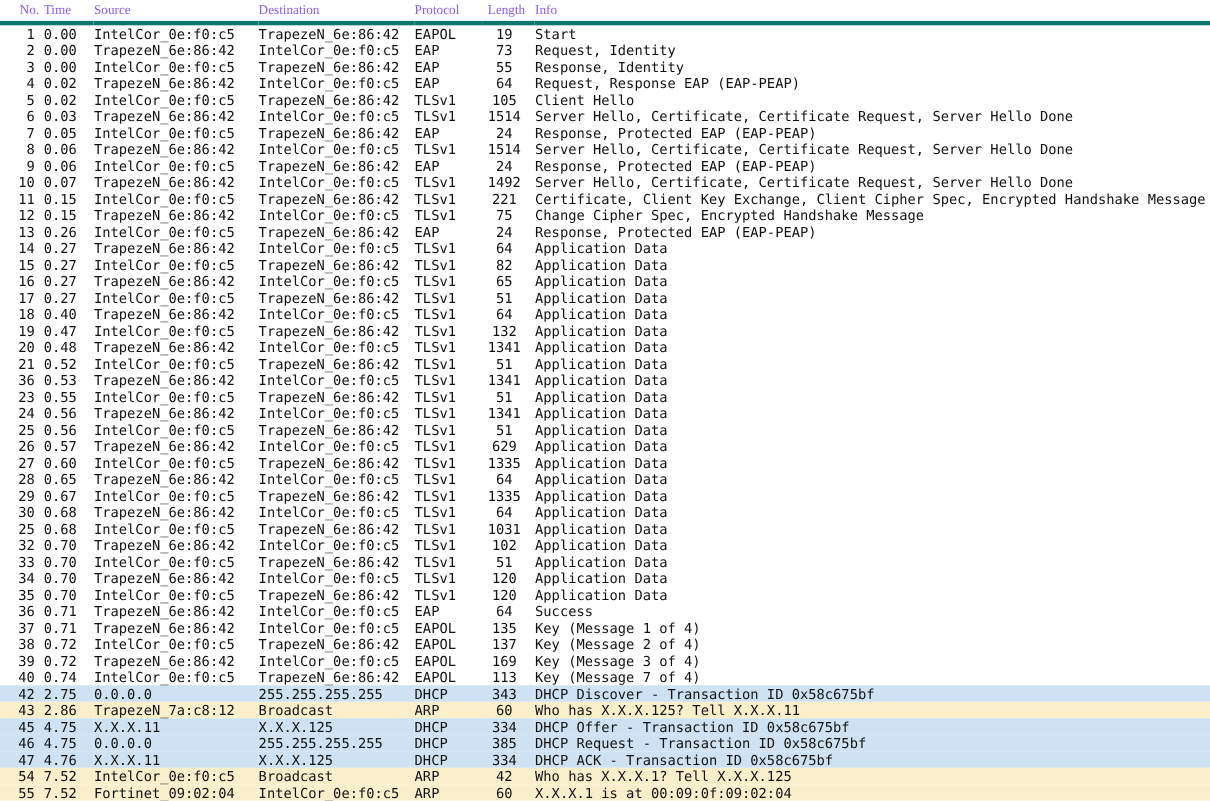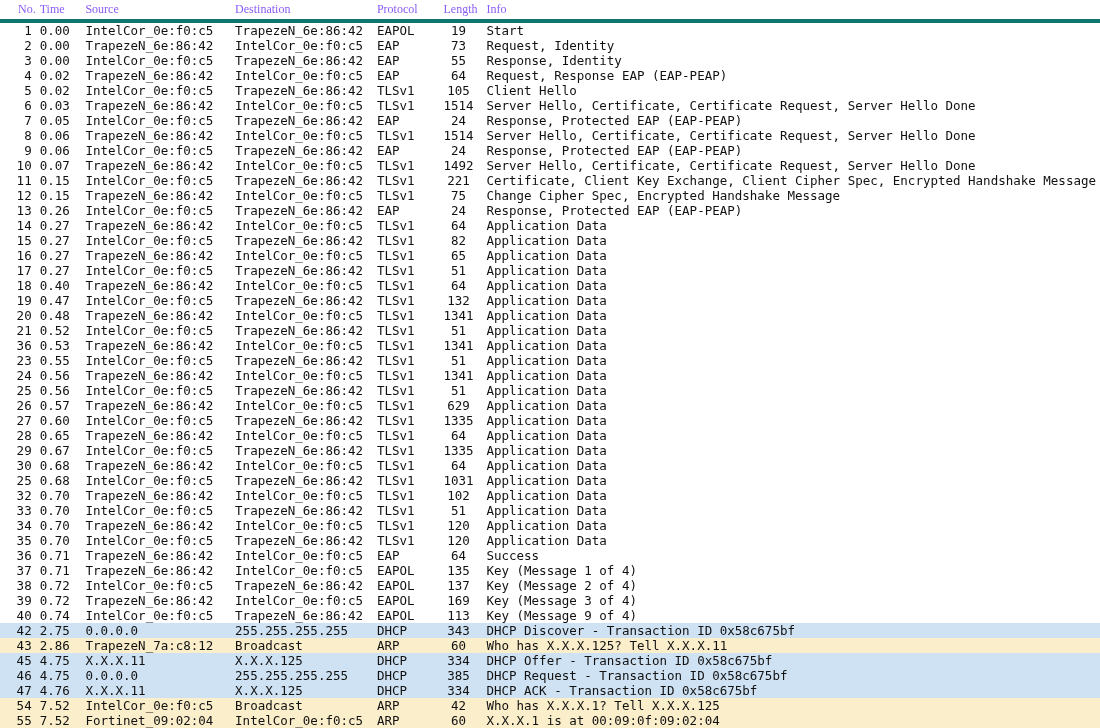--- a/index.html
+++ b/index.html
@@ -410,21 +410,21 @@
       <div class="c col-len">169</div>
       <div class="c col-info">Key (Message 3 of 4)</div>
     </div>
     <div class="row">
       <div class="c col-no">40</div>
       <div class="c col-time">0.74</div>
       <div class="c col-src">IntelCor_0e:f0:c5</div>
       <div class="c col-dst">TrapezeN_6e:86:42</div>
       <div class="c col-proto">EAPOL</div>
       <div class="c col-len">113</div>
-      <div class="c col-info">Key (Message 9 of 4)</div>
+      <div class="c col-info">Key (Message 7 of 4)</div>
     </div>
     <div class="row bg-dhcp">
       <div class="c col-no">42</div>
       <div class="c col-time">2.75</div>
       <div class="c col-src">0.0.0.0</div>
       <div class="c col-dst">255.255.255.255</div>
       <div class="c col-proto">DHCP</div>
       <div class="c col-len">343</div>
       <div class="c col-info">DHCP Discover - Transaction ID 0x58c675bf</div>
     </div>

